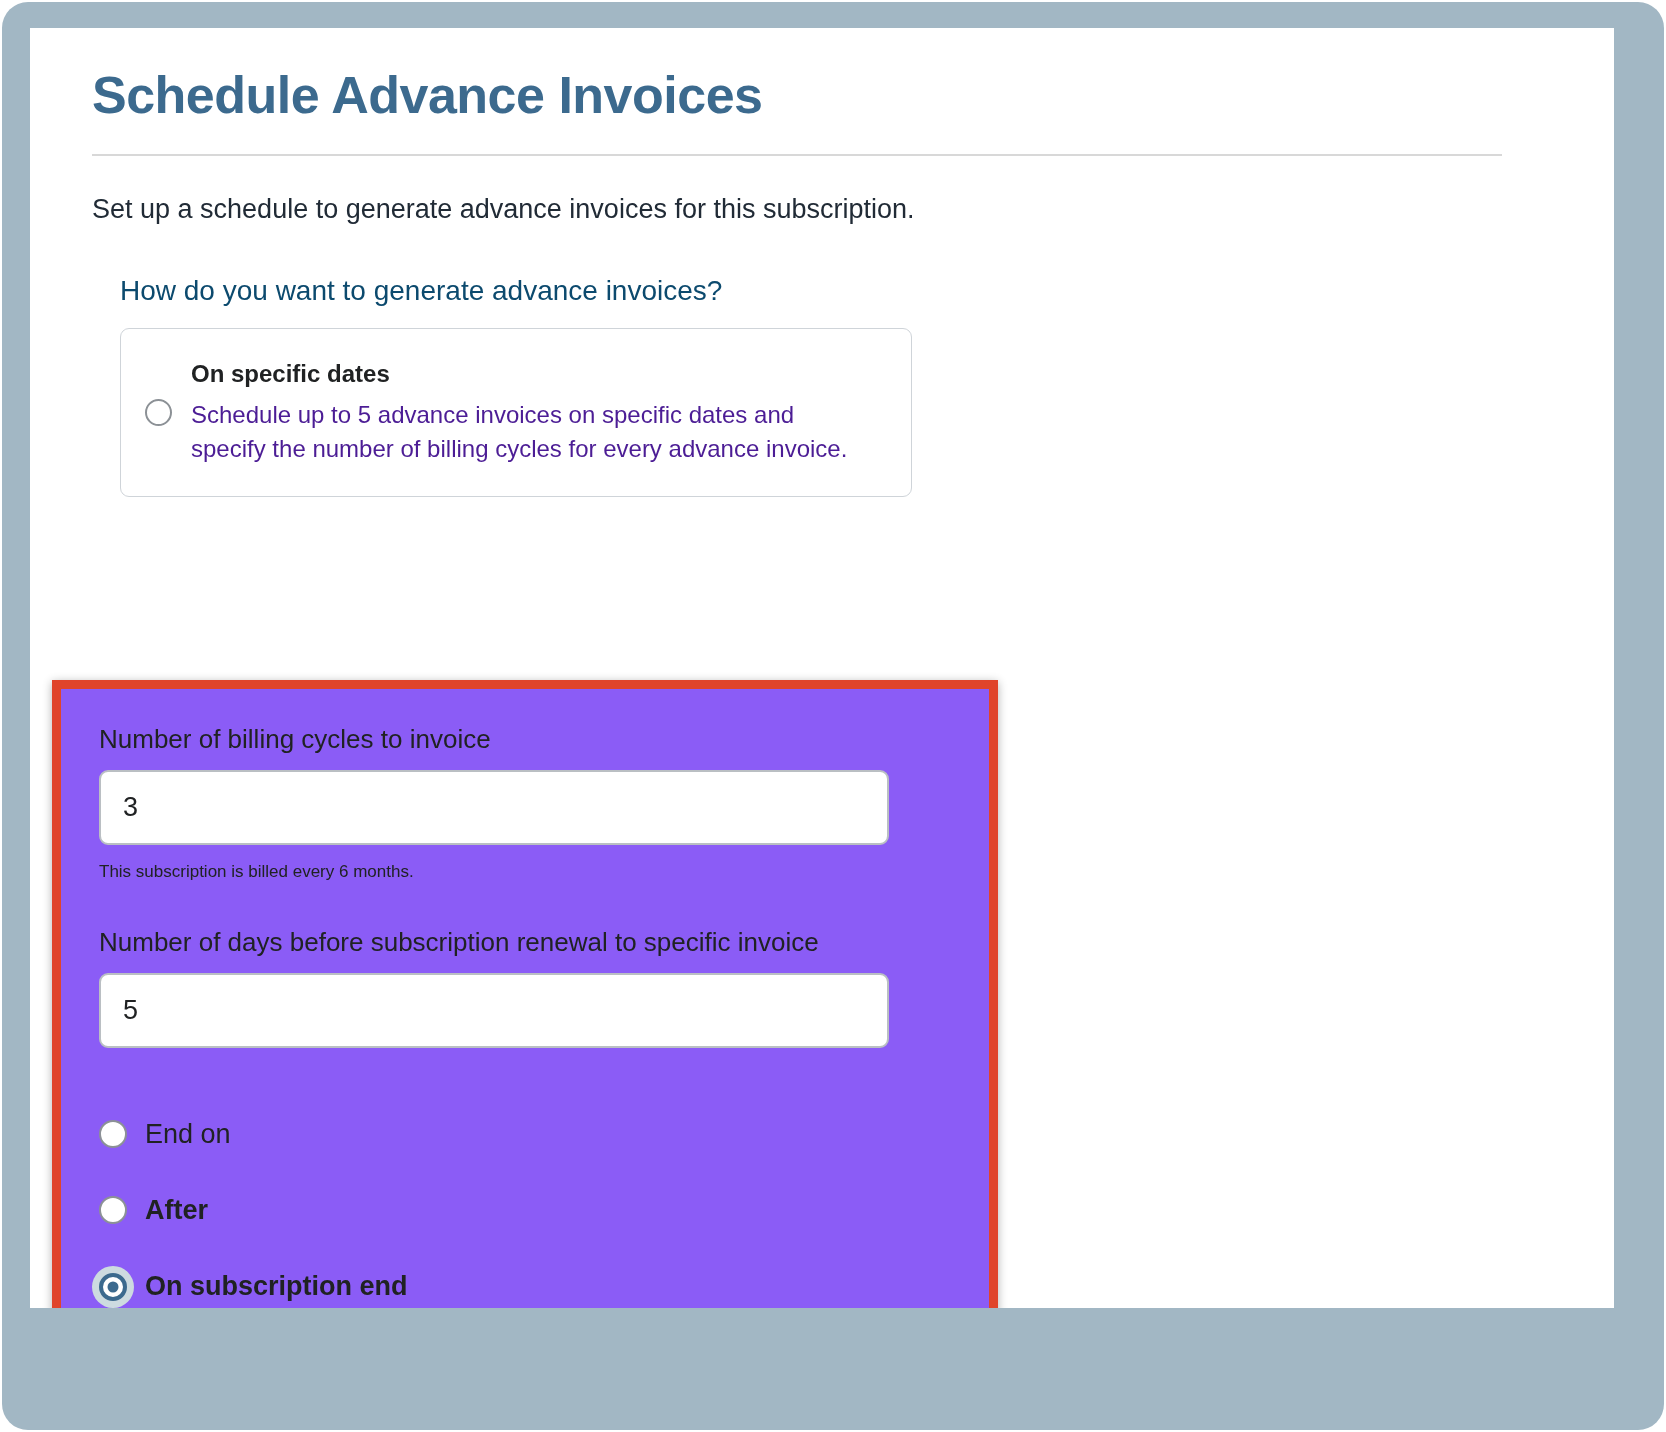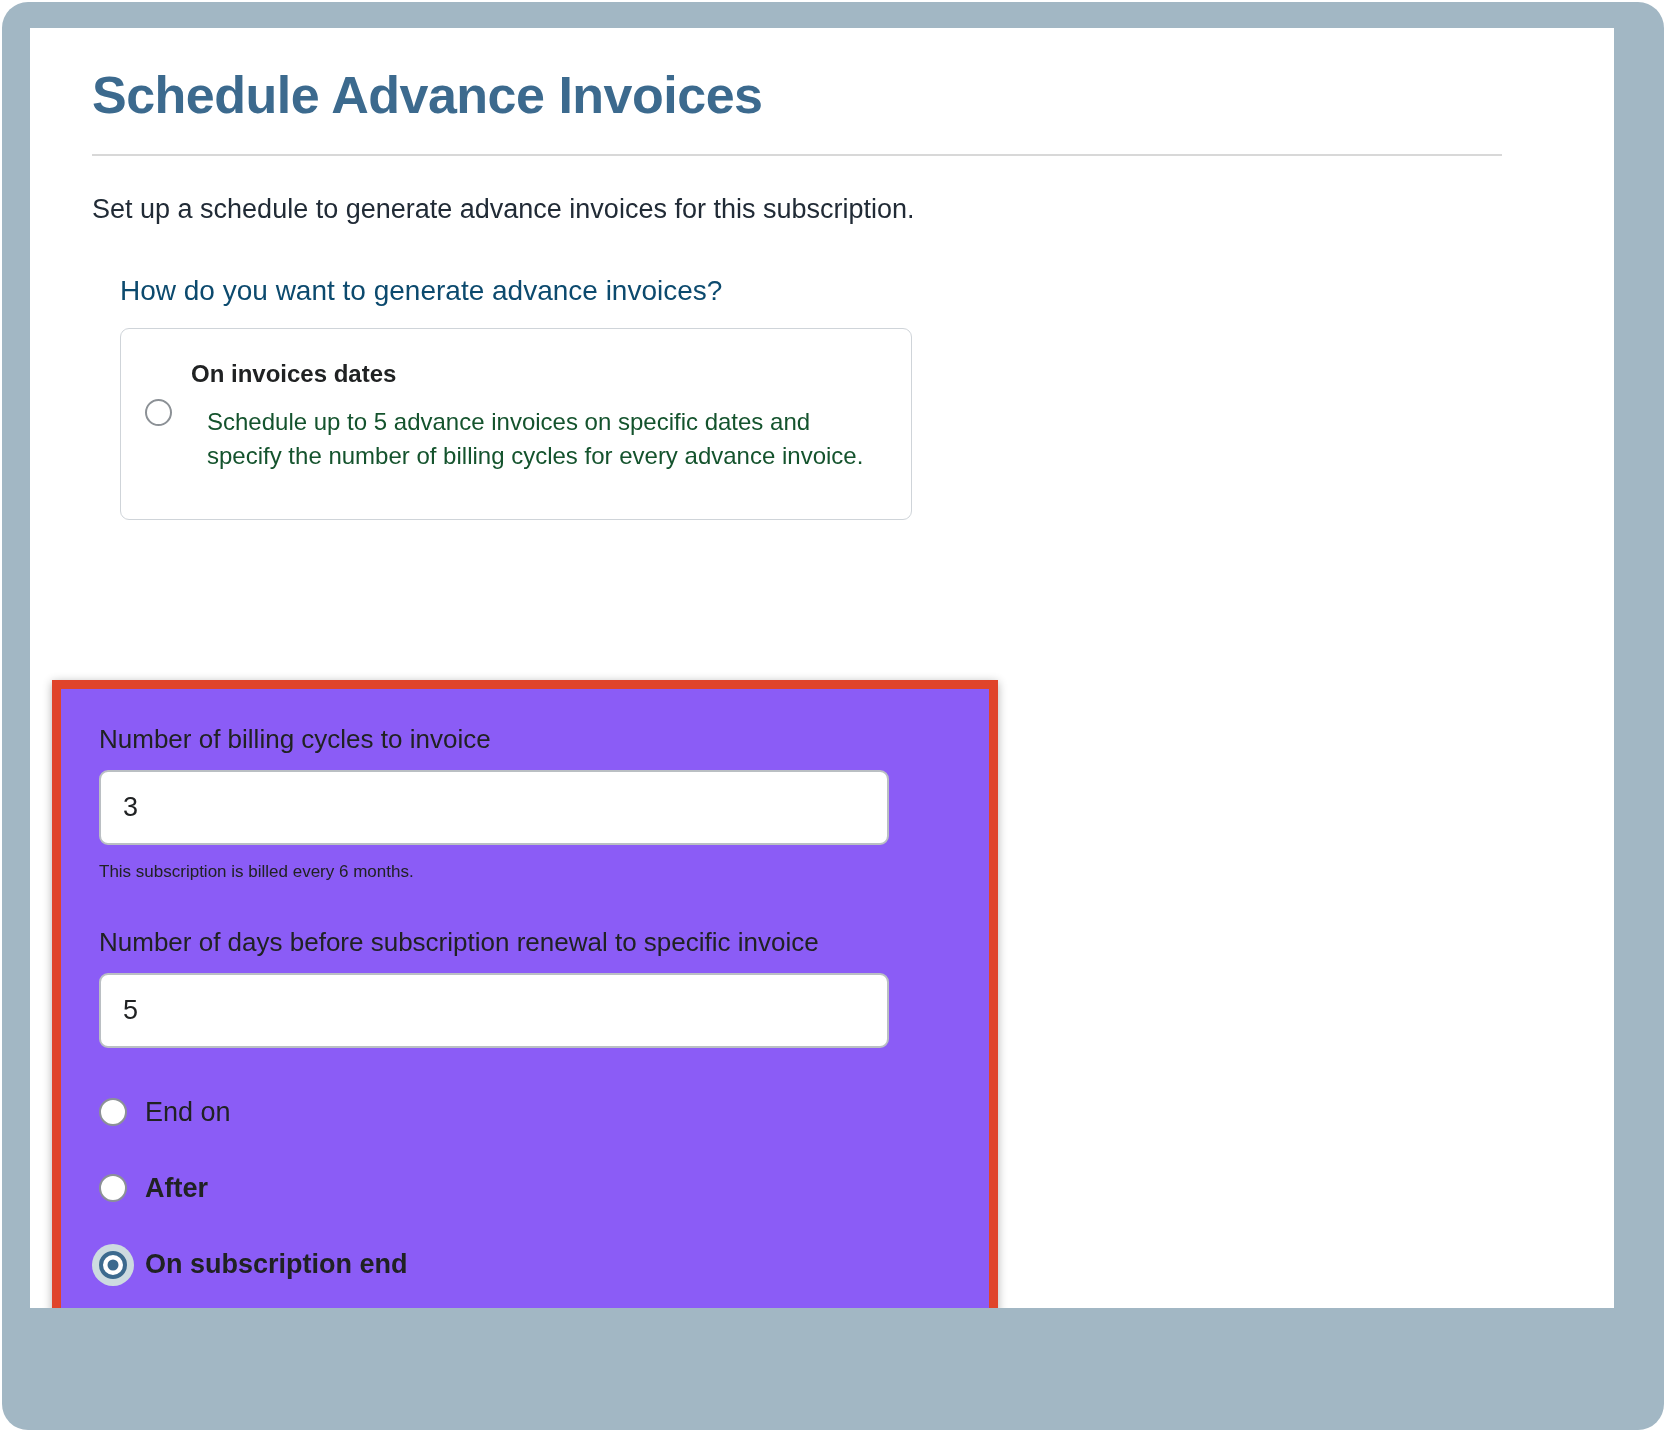--- a/index.html
+++ b/index.html
@@ -139,23 +139,23 @@
   .choice-body { flex: 1 1 auto; }
   .choice-title {
     font-size: 24px;
     font-weight: bold;
     color: #202223;
     margin: 0 0 9px 0;
     line-height: 1.25;
   }
   .choice-desc {
     font-size: 24px;
-    color: #14532d;
+    color: #4c1d95;
     line-height: 1.42;
-    margin: 16px;
+    margin: 0;
     max-width: 680px;
   }
 
   
   .highlight-box {
     position: absolute;
     left: 22px;
     top: 652px;
     width: 946px;
     height: 638px;
@@ -194,21 +194,21 @@
     font-size: 17px;
     color: #202223;
     margin: 16px 0 0 0;
     line-height: 1.3;
   }
   .spacer-lg { height: 43px; }
 
   .radio-row {
     display: flex;
     align-items: center;
-    margin-top: 48px;
+    margin-top: 70px;
   }
   .radio-row .radio {
     margin-top: 0;
     margin-right: 18px;
     width: 28px;
     height: 28px;
   }
   .radio-row-label {
     font-size: 27px;
     color: #202223;
@@ -231,21 +231,21 @@
 
       <p class="intro">Set up a schedule to generate advance invoices for this subscription.</p>
 
       <div class="question">How do you want to generate advance invoices?</div>
 
       <div class="choice-list">
 
         <div class="choice">
           <span class="radio"></span>
           <div class="choice-body">
-            <div class="choice-title">On invoices dates</div>
+            <div class="choice-title">On specific dates</div>
             <div class="choice-desc">Schedule up to 5 advance invoices on specific dates and specify the number of billing cycles for every advance invoice.</div>
           </div>
         </div>
 
 
       </div>
 
     </div>
 
     <div class="highlight-box">

